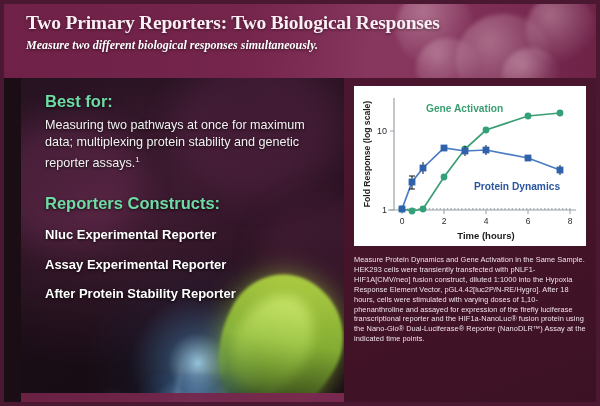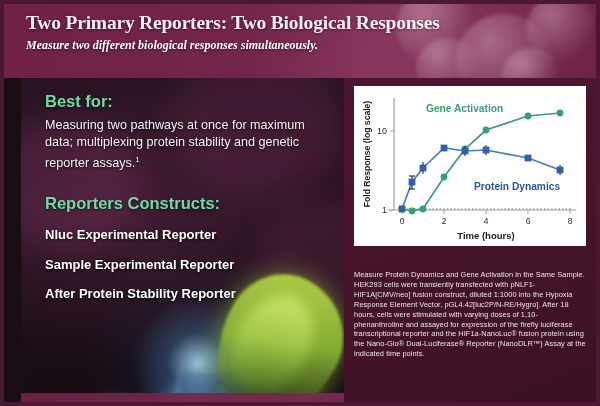--- a/index.html
+++ b/index.html
@@ -61,21 +61,21 @@
   .construct{color:#ffffff;font-size:13px;font-weight:bold;margin-top:15px;
         max-width:200px;line-height:14.5px;text-shadow:0 1px 3px rgba(0,0,0,.85);}
 
   
   #right{position:absolute;left:340px;top:0;width:252px;height:324px;
         background:linear-gradient(160deg,#4b1730 0%,#451429 48%,#3c1124 100%);
         padding:8px 10px 0 10px;box-sizing:border-box;}
 
   #chartcard{background:#ffffff;width:232px;height:160px;position:relative;}
   #chartsvg{display:block;}
-  #caption{color:#f0e2ea;font-size:7.4px;line-height:9.9px;margin-top:24px;
+  #caption{color:#f0e2ea;font-size:7.4px;line-height:9.9px;margin-top:9px;
         letter-spacing:.05px;}
 
   
   #bottombar{position:absolute;left:0;bottom:0;width:340px;height:9px;
         background:linear-gradient(90deg,#6e2245,#7c2a52);opacity:.95;}
 </style>
 </head>
 <body>
 
 <div id="poster">
@@ -108,21 +108,21 @@
       <div id="greenprot"></div>
       <div id="greenprot2"></div>
       <div id="blueglow"></div>
 
       <div id="leftcontent">
         <div class="sec-head">Best for:</div>
         <div id="bestfor-body"><span>Measuring two pathways at once for maximum data; multiplexing protein stability and genetic reporter assays.</span><sup>1</sup></div>
 
         <div class="sec-head" id="constructs-head">Reporters Constructs:</div>
         <div class="construct">Nluc Experimental Reporter</div>
-        <div class="construct">Sample Experimental Reporter</div>
+        <div class="construct">Assay Experimental Reporter</div>
         <div class="construct">After Protein Stability Reporter</div>
       </div>
 
       <div id="bottombar"></div>
     </div>
 
     <div id="right">
 
       <div id="chartcard">
         <svg id="chartsvg" width="232" height="160" viewBox="0 0 232 160">

